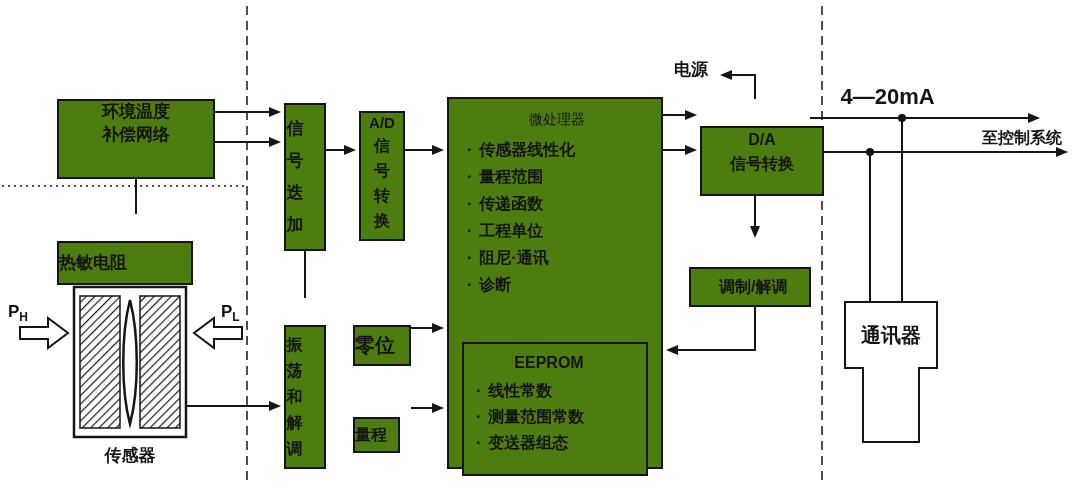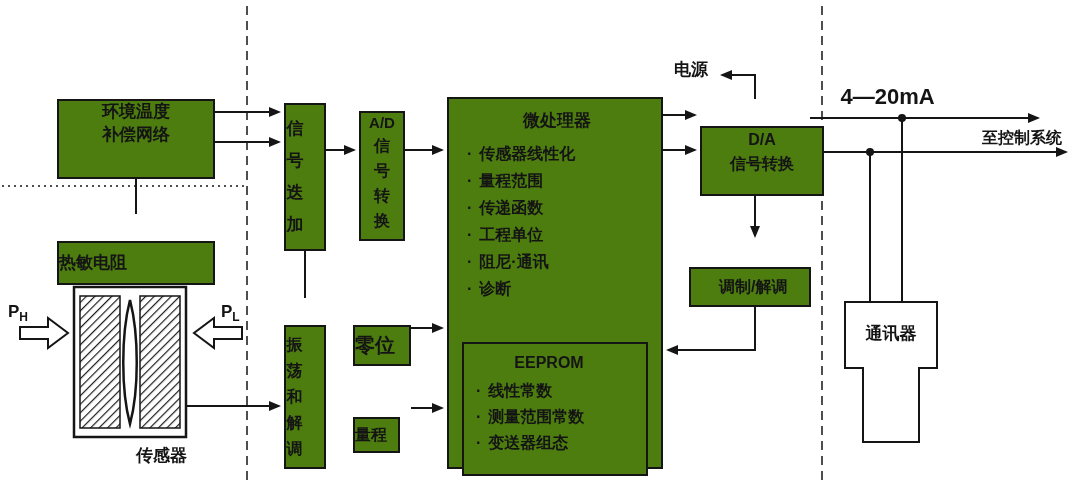--- a/index.html
+++ b/index.html
@@ -10,21 +10,21 @@
   }
   .stage svg.wires{position:absolute;left:0;top:0;}
   .box{
     position:absolute;border:2px solid #151515;background:#4d7c0f;
     display:flex;align-items:center;justify-content:flex-start;text-align:center;
     font-weight:700;font-size:17px;box-sizing:border-box;line-height:1.35;margin-top:27px;
   }
   .vtext{word-break:break-all;display:inline-block;}
   .lbl{position:absolute;font-weight:700;font-size:17px;white-space:nowrap;}
   .sub{font-size:12px;vertical-align:-4px;}
-  .mcu-title{text-align:center;padding:11px 0 7px 4px;font-size:17px;font-weight:700;}
+  .mcu-title{text-align:center;padding:11px 0 7px 4px;font-size:14px;font-weight:400;}
   .mitem{padding-left:18px;font-size:16px;line-height:27px;font-weight:700;display:flex;align-items:baseline;text-align:left;}
   .mitem .bullet{margin-right:7px;}
 </style>
 </head>
 <body>
 
 <div class="stage">
 
   <svg class="wires" width="1080" height="485" viewBox="0 0 1080 485">
     <defs>
@@ -82,25 +82,25 @@
 
     <polygon points="20,327 48,327 48,318 68,333 48,348 48,339 20,339" fill="#ffffff" stroke="#151515" stroke-width="2"></polygon>
     <polygon points="242,327 214,327 214,318 194,333 214,348 214,339 242,339" fill="#ffffff" stroke="#151515" stroke-width="2"></polygon>
   </svg>
 
   <div class="box" style="left:57px;top:72px;width:158px;height:80px;flex-direction:column;">
     <span>环境温度</span>
     <span>补偿网络</span>
   </div>
 
-  <div class="box" style="left:57px;top:214px;width:158px;height:44px;">
+  <div class="box" style="left:57px;top:214px;width:136px;height:44px;">
     <span>热敏电阻</span>
   </div>
 
-  <div class="lbl" style="left:73px;top:444px;width:114px;text-align:right;">传感器</div>
+  <div class="lbl" style="left:73px;top:444px;width:114px;text-align:center;">传感器</div>
 
   <div class="lbl" style="left:8px;top:302px;">
     <span>P</span><span class="sub">H</span>
   </div>
   <div class="lbl" style="left:221px;top:302px;">
     <span>P</span><span class="sub">L</span>
   </div>
 
   <div class="box" style="left:284px;top:76px;width:42px;height:148px;">
     <span class="vtext" style="width:18px;line-height:32px;">信号迭加</span>
@@ -175,15 +175,15 @@
   </div>
 
   <div class="box" style="left:689px;top:240px;width:122px;height:40px;font-size:16px;padding-left:28px;">
     <span>调制/解调</span>
   </div>
 
   <div class="lbl" style="left:840px;top:84px;width:95px;text-align:center;font-size:22px;">4—20mA</div>
 
   <div class="lbl" style="left:982px;top:128px;font-size:16px;">至控制系统</div>
 
-  <div class="lbl" style="left:846px;top:322px;width:90px;text-align:center;font-size:17px;">通讯器</div>
+  <div class="lbl" style="left:846px;top:322px;width:90px;text-align:center;font-size:20px;">通讯器</div>
 
 </div>
 
 </body></html>

